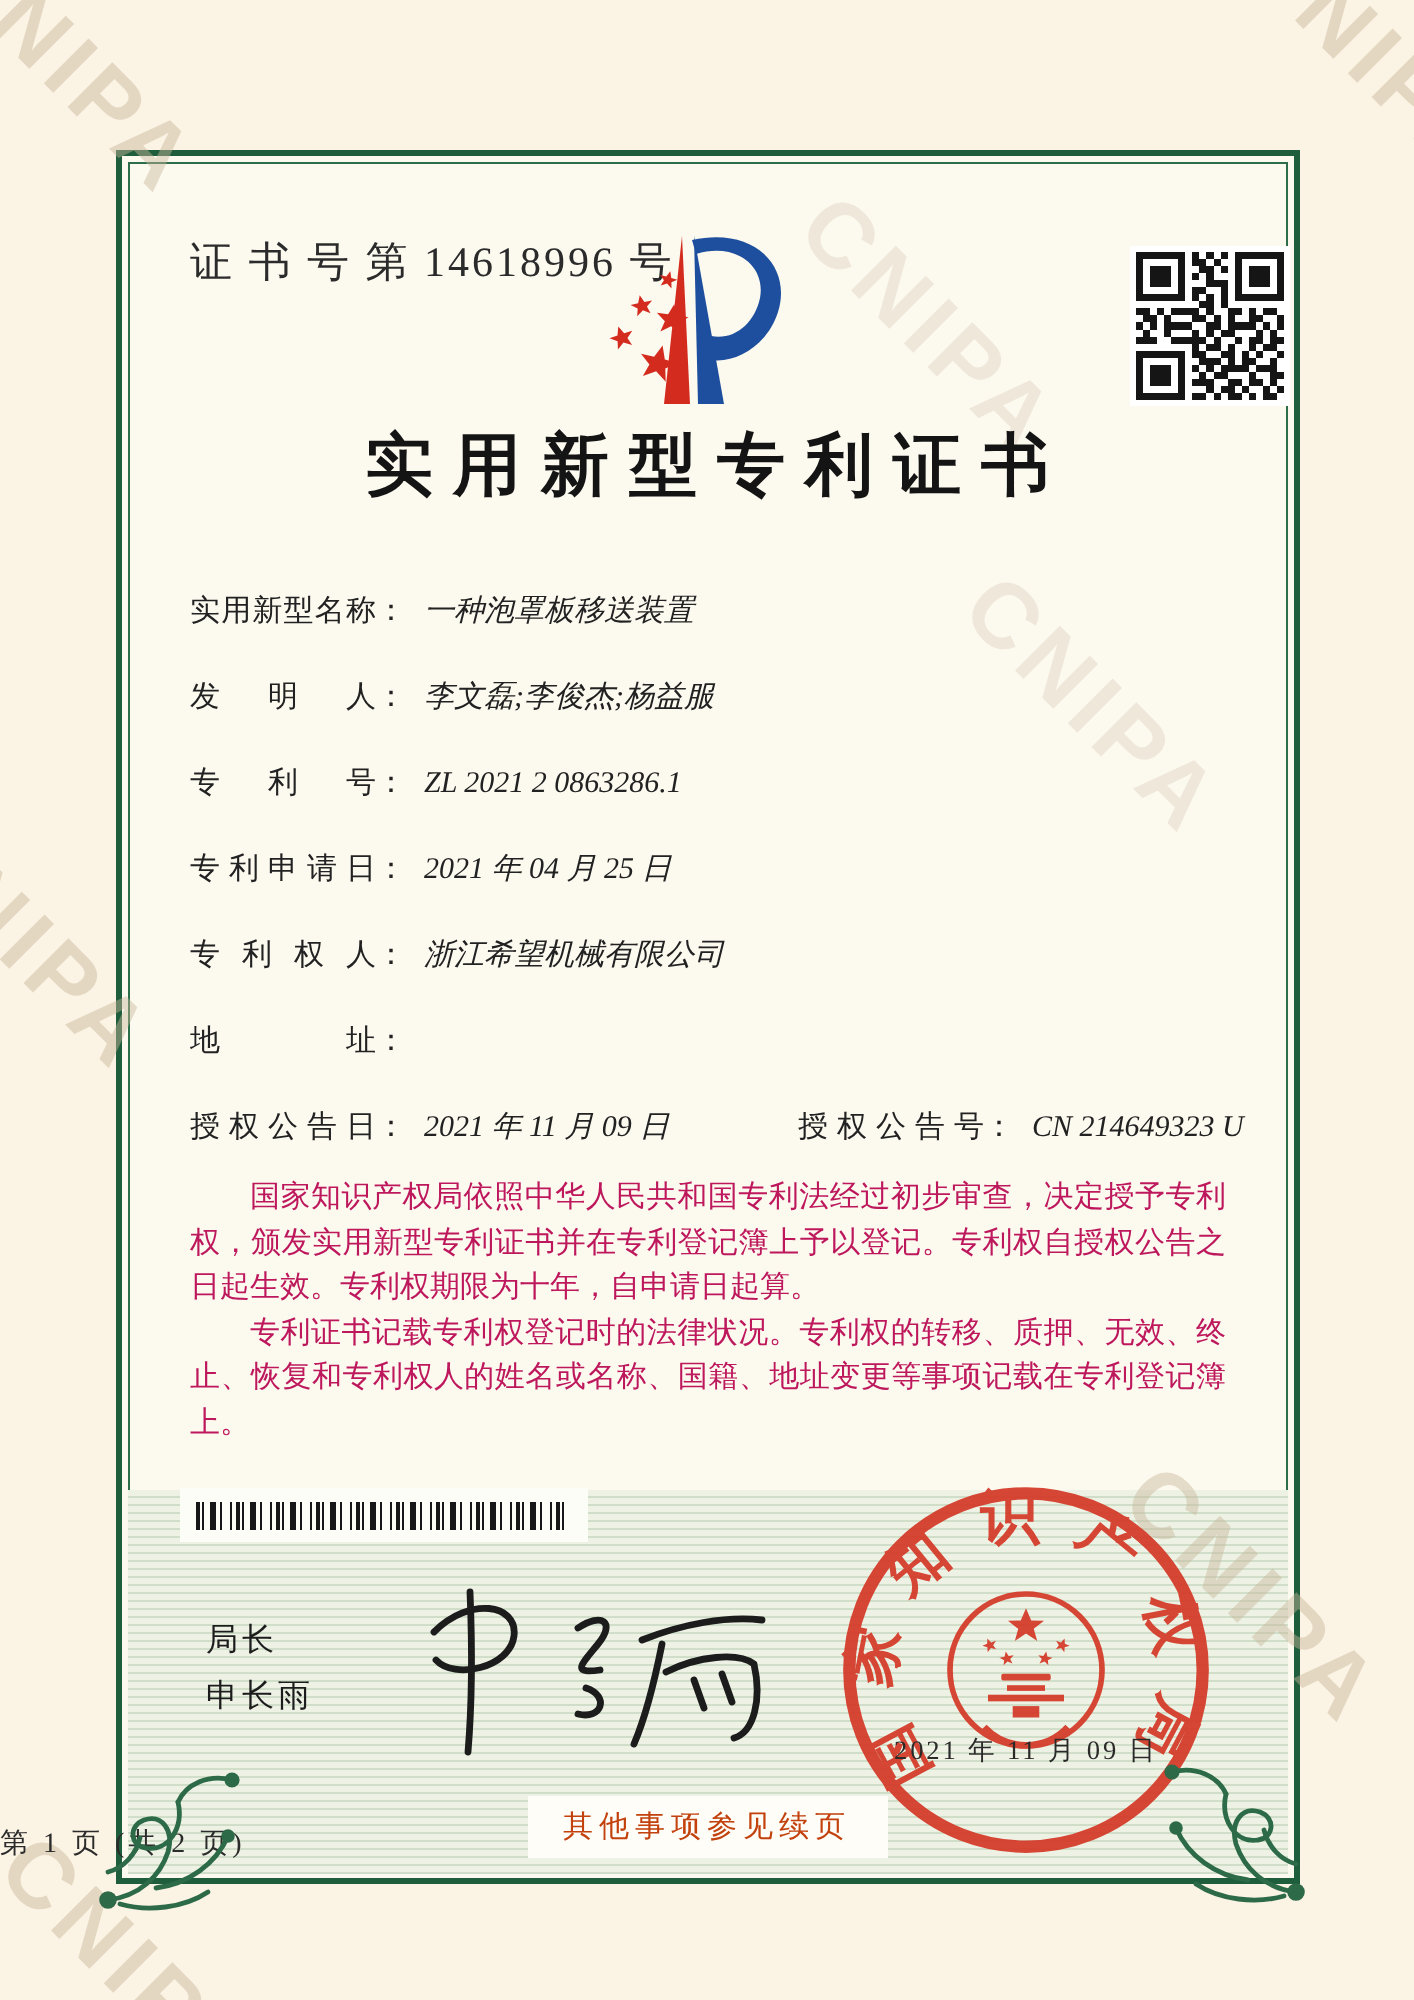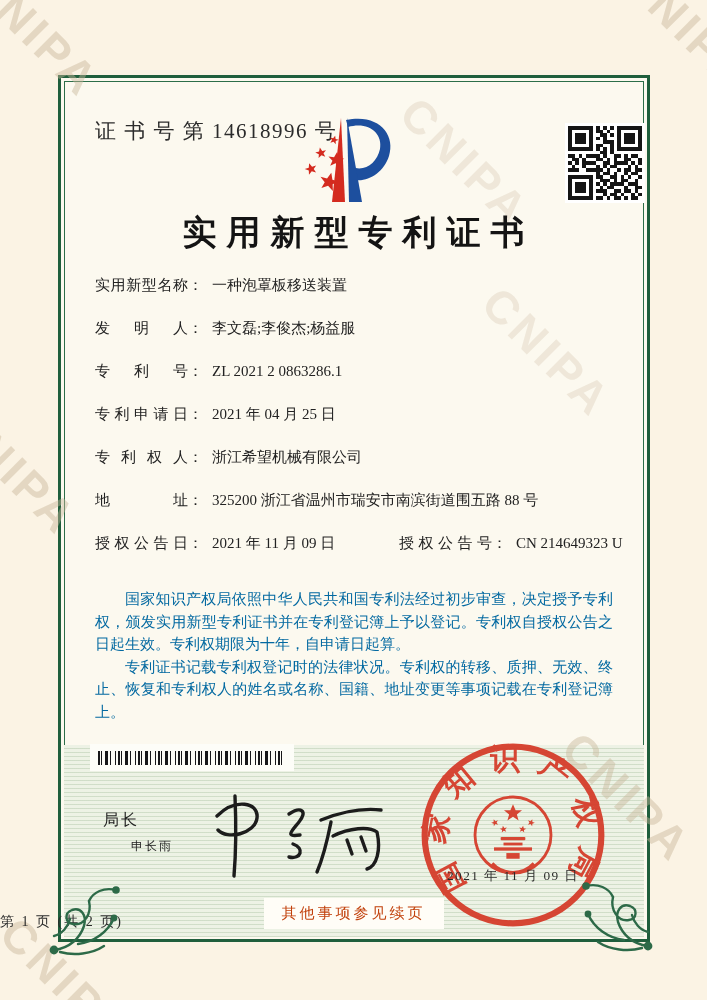--- a/index.html
+++ b/index.html
@@ -34,50 +34,50 @@
   }
   .content{position:absolute; inset:0; z-index:4;}
   .cert-no{position:absolute; left:95px; top:117px; font-size:21px; letter-spacing:1.5px; color:#2b2b2b;}
   .logo{position:absolute; left:288px; top:112px;}
   .qr{position:absolute; left:565px; top:123px; width:74px; height:74px; background:#fff; padding:3px;}
   .title{
     position:absolute; left:0; top:210px; width:100%; text-align:center;
     font-size:34px; font-weight:700; letter-spacing:10px; padding-left:10px;
     box-sizing:border-box; color:#141414;
   }
-  .fields{position:absolute; left:95px; top:276px; width:545px; font-size:15px;}
+  .fields{position:absolute; left:95px; top:296px; width:545px; font-size:15px;}
   .frow{display:flex; align-items:baseline; height:43px;}
   .lab{display:inline-block; width:93px; text-align:justify; text-align-last:justify; white-space:nowrap;}
   .colon{margin-right:9px;}
-  .val{white-space:nowrap;}
+  .val{white-space:nowrap;font-style:italic;}
   .val-fixed{width:171px;}
   .lab2{margin-left:16px;font-family:Liberation Serif, serif;}
   .body-text{
     position:absolute; left:95px; top:588px; width:518px;
-    font-size:15px; line-height:22.5px; text-align:justify; color:#0369a1;
+    font-size:15px; line-height:22.5px; text-align:justify; color:#be185d;
   }
   .body-text p{margin:0; text-indent:2em;}
   .barcode-wrap{position:absolute; left:90px; top:744px; background:#fdfdf8; padding:7px 10px 6px 8px;}
   .barcode{
     width:186px; height:14px;
     background:
       repeating-linear-gradient(90deg,
         #17171a 0 2px, #fdfdf8 2px 3px,
         #17171a 3px 4px, #fdfdf8 4px 7px,
         #17171a 7px 10px, #fdfdf8 10px 12px,
         #17171a 12px 13px, #fdfdf8 13px 17px,
         #17171a 17px 18px, #fdfdf8 18px 20px);
   }
   .sig-title{
     position:absolute; left:103px; top:810px; font-size:16px; letter-spacing:2px;
     font-family:"Liberation Sans","DejaVu Sans",sans-serif; color:#1c1c1c;text-align:center;
   }
   .sig-name{
-    position:absolute; left:103px; top:838px; font-size:12px; letter-spacing:2px;
-    font-family:"Liberation Sans","DejaVu Sans",sans-serif; color:#1c1c1c;margin-left:28px;
+    position:absolute; left:103px; top:838px; font-size:16px; letter-spacing:2px;
+    font-family:"Liberation Sans","DejaVu Sans",sans-serif; color:#1c1c1c;
   }
   .signature{position:absolute; left:205px; top:790px;}
   .seal{position:absolute; left:418px; top:740px;}
   .page-num{
     position:absolute; left:0; top:913px; width:100%; text-align:left;
     font-size:14px; letter-spacing:2px; color:#2b2b2b;
   }
   .footer-note{
     position:absolute; left:50%; top:898px; transform:translateX(-50%);
     background:#fffdf7; padding:6px 18px; font-size:15px; letter-spacing:3px; color:#c2410c;
@@ -390,21 +390,20 @@
           <span class="val">2021 年 04 月 25 日</span>
       </div>
       <div class="frow">
         <span class="lab">专利权人</span>
           <span class="colon">：</span>
           <span class="val">浙江希望机械有限公司</span>
       </div>
       <div class="frow">
         <span class="lab">地址</span>
           <span class="colon">：</span>
-          <span class="val">325200 浙江省温州市瑞安市南滨街道围五路 88 号</span>
       </div>
       <div class="frow">
         <span class="lab">授权公告日</span>
           <span class="colon">：</span>
           <span class="val val-fixed">2021 年 11 月 09 日</span>
         <span class="lab lab2">授权公告号</span>
           <span class="colon">：</span>
           <span class="val">CN 214649323 U</span>
       </div>
     </div>

